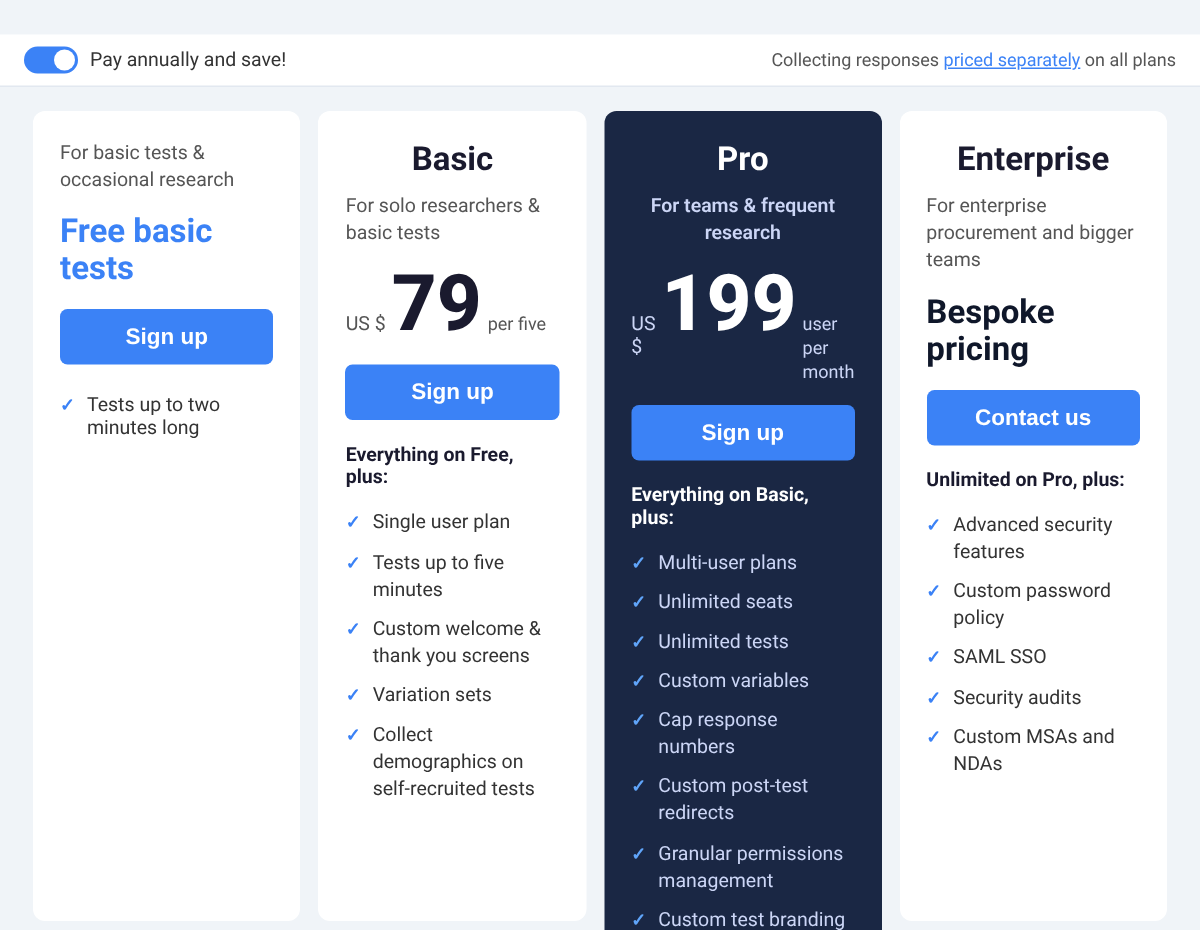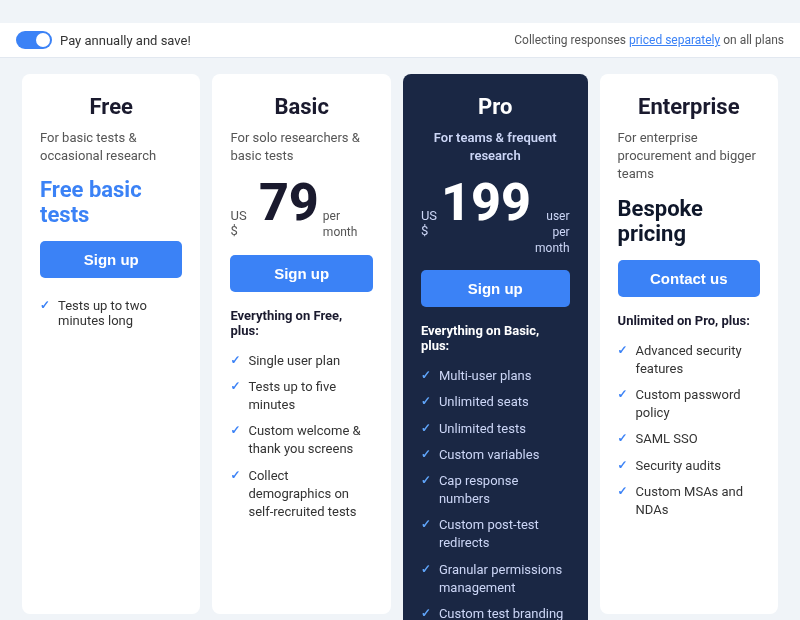--- a/index.html
+++ b/index.html
@@ -147,21 +147,20 @@
     }
 
     .price-period {
       font-size: 12px;
       color: #555;
       line-height: 1.3;
     }
 
     .plan-card.pro .price-period {
       color: #ccd6f6;
-      text-align: right;
     }
 
     .btn-signup {
       display: block;
       width: 100%;
       background: #3b82f6;
       color: #fff;
       border: none;
       border-radius: 5px;
       padding: 10px 0;
@@ -242,41 +241,41 @@
   <div class="collecting-text">
     <span>Collecting responses </span>
     <a href="#">priced separately</a>
     <span> on all plans</span>
   </div>
 </div>
 
 <div class="plans-container">
 
   <div class="plan-card">
-    <div class="plan-title">Free</div>
     <div class="plan-subtitle">For basic tests &amp; occasional research</div>
     <div class="plan-price-free">Free basic tests</div>
     <button class="btn-signup">Sign up</button>
     <div class="free-feature">Tests up to two minutes long</div>
   </div>
 
   <div class="plan-card">
     <div class="plan-title">Basic</div>
     <div class="plan-subtitle">For solo researchers &amp; basic tests</div>
     <div class="plan-price-number">
       <span class="price-currency">US $</span>
       <span class="price-amount">79</span>
-      <span class="price-period">per month</span>
+      <span class="price-period">per five</span>
     </div>
     <button class="btn-signup">Sign up</button>
     <div class="divider-text">Everything on Free, plus:</div>
     <ul class="feature-list">
       <li>Single user plan</li>
       <li>Tests up to five minutes</li>
       <li>Custom welcome &amp; thank you screens</li>
+      <li>Variation sets</li>
       <li>Collect demographics on self-recruited tests</li>
     </ul>
   </div>
 
   <div class="plan-card pro">
     <div class="plan-title">Pro</div>
     <div class="plan-subtitle">For teams &amp; frequent research</div>
     <div class="plan-price-number">
       <span class="price-currency">US $</span>
       <span class="price-amount">199</span>

